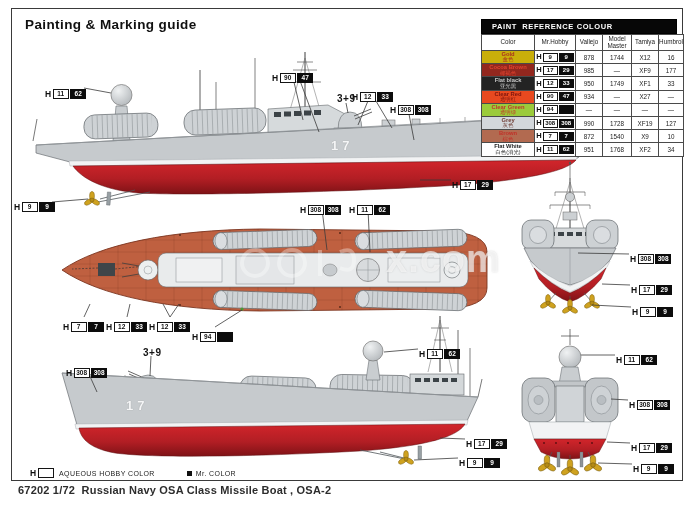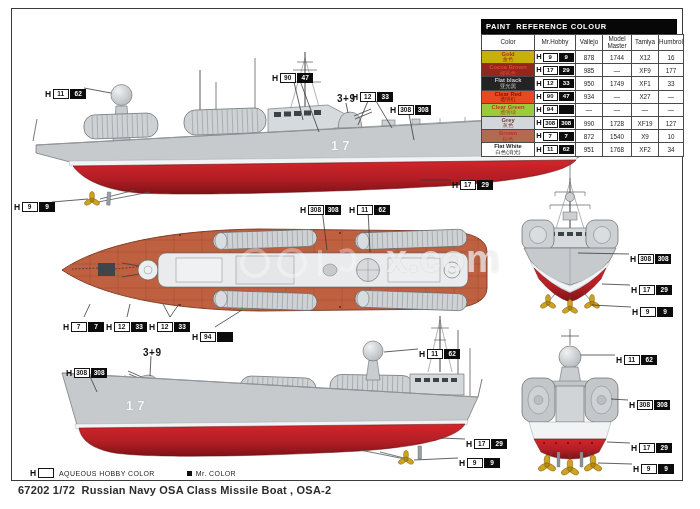--- a/index.html
+++ b/index.html
@@ -11,21 +11,21 @@
   svg.art{position:absolute;left:0;top:0;z-index:1;}
   .title-block{position:absolute;left:25px;top:16px;z-index:4;color:#101010;}
   .title-cn{font-size:12px;font-weight:bold;letter-spacing:3px;line-height:14px;}
   .title-en{font-size:13.5px;font-weight:bold;letter-spacing:.4px;line-height:17px;}
   .hullnum{position:absolute;color:#f5f6f7;font-weight:bold;font-size:13px;letter-spacing:4px;z-index:2;text-shadow:0 0 1px rgba(60,60,60,.4);}
   .watermark{position:absolute;left:386px;top:238px;font-size:38px;font-weight:bold;letter-spacing:1px;
     color:rgba(255,255,255,.62);text-shadow:0 0 2px rgba(150,150,150,.35);z-index:5;}
   
   .pt{position:absolute;left:481px;top:19px;width:196px;z-index:4;}
   .pt-title{background:#070707;color:#fff;font-size:7.5px;font-weight:bold;letter-spacing:.6px;
-    padding:2px 0 2px 4px;white-space:pre;border:1px solid #000;}
+    padding:2px 0 2px 10px;white-space:pre;border:1px solid #000;}
   .pt table{border-collapse:collapse;width:196px;table-layout:fixed;background:#fff;}
   .pt th,.pt td{border:1px solid #4a4a4a;padding:0;text-align:center;font-size:6.3px;color:#1c1c1c;overflow:hidden;}
   .pt th{height:15px;font-weight:normal;line-height:6.8px;}
   .pt td{height:12px;}
   .pt .nm-en{font-size:5.8px;line-height:6.4px;font-weight:bold;}
   .pt .nm-cn{font-size:5.4px;line-height:5.8px;}
   .pt th:nth-child(1){width:52px;} .pt th:nth-child(2){width:40px;} .pt th:nth-child(3){width:26px;}
   .pt th:nth-child(4){width:28px;} .pt th:nth-child(5){width:26px;} .pt th:nth-child(6){width:24px;}
   
   .hobby{display:inline-flex;align-items:center;gap:1.5px;vertical-align:middle;}
@@ -315,20 +315,21 @@
     <path d="M630,285 L602,284"></path>
     <path d="M631,307 L592,305"></path>
     <path d="M615,355 L581,355"></path>
     <path d="M628,400 L611,399"></path>
     <path d="M630,443 L607,442"></path>
     <path d="M632,464 L598,463"></path>
   </g>
 </svg>
 
 <div class="title-block">
+  <div class="title-en">Painting &amp; Marking guide</div>
 </div>
 
 <div class="hullnum" style="left:331px;top:138px;">17</div>
 <div class="hullnum" style="left:126px;top:398px;">17</div>
 
 <div class="watermark">x.com</div>
 
 <div class="pt">
   <div class="pt-title">PAINT  REFERENCE COLOUR</div>
   <table>

